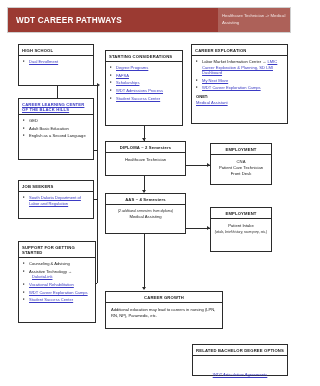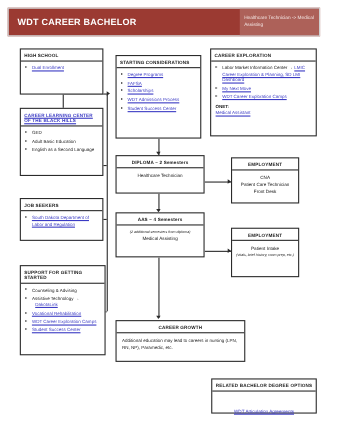--- a/index.html
+++ b/index.html
@@ -91,21 +91,21 @@
   .arrowhead{position:absolute;width:0;height:0;z-index:2;}
   .ar-down{border-left:2.2px solid transparent;border-right:2.2px solid transparent;border-top:3.2px solid #2b2b2b;}
   .ar-right{border-top:2.2px solid transparent;border-bottom:2.2px solid transparent;border-left:3.2px solid #2b2b2b;}
 </style>
 </head>
 <body>
 
 <div class="page">
 
   <div class="header">
-    <div class="header-title">WDT CAREER BACHELOR</div>
+    <div class="header-title">WDT CAREER PATHWAYS</div>
     <div class="header-sub">Healthcare Technician -&gt; Medical Assisting</div>
   </div>
 
   <div class="vline" style="left:57px;top:85px;height:32px;"></div>
   <div class="hline" style="left:57px;top:85px;width:40px;"></div>
   <div class="hline" style="left:57px;top:150px;width:40px;"></div>
   <div class="hline" style="left:57px;top:199px;width:40px;"></div>
   <div class="hline" style="left:57px;top:283px;width:40px;"></div>
   <div class="vline" style="left:97px;top:85px;height:198px;"></div>
   <div class="arrowhead ar-right" style="left:97px;top:82.8px;"></div>

